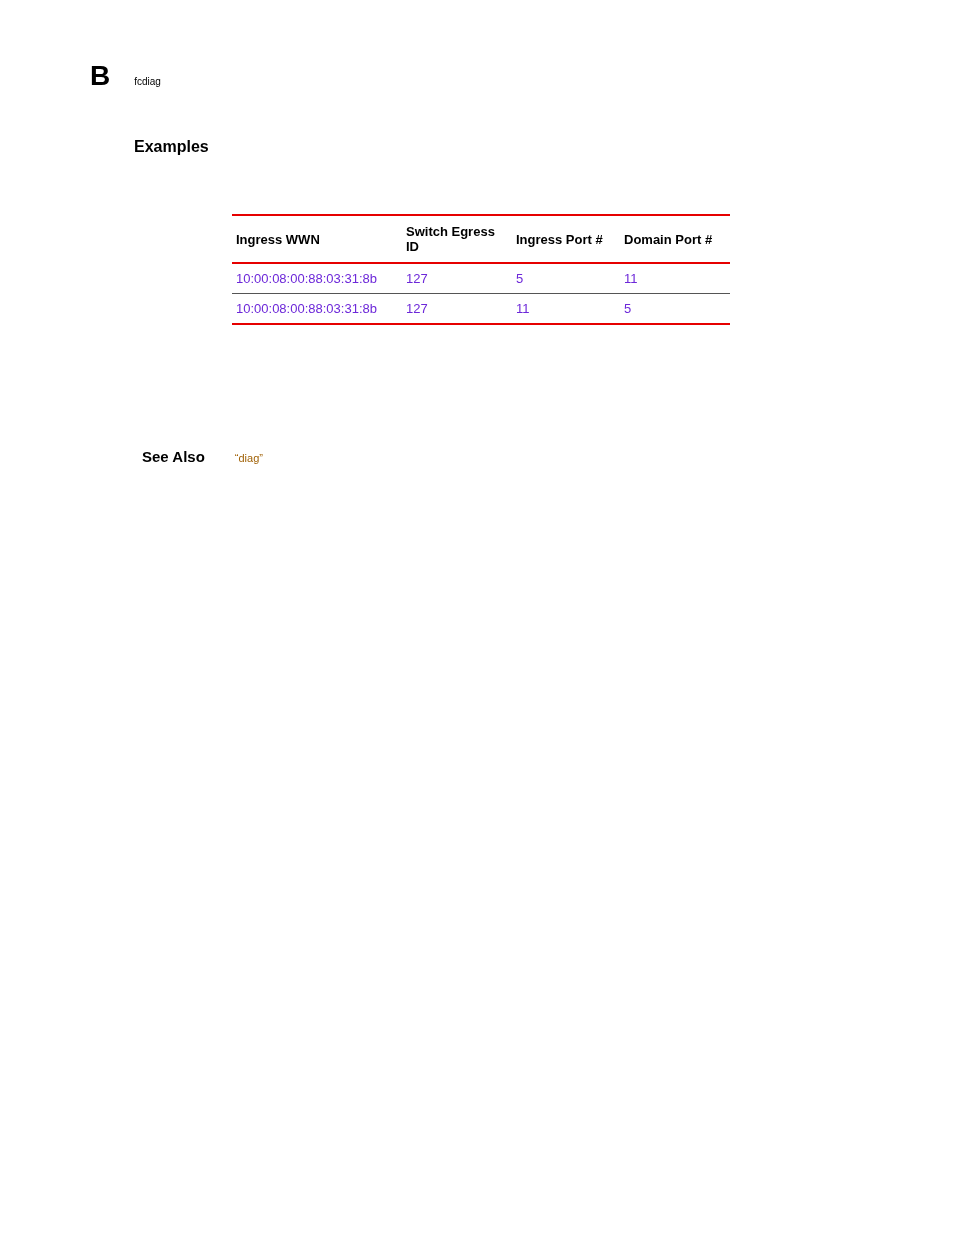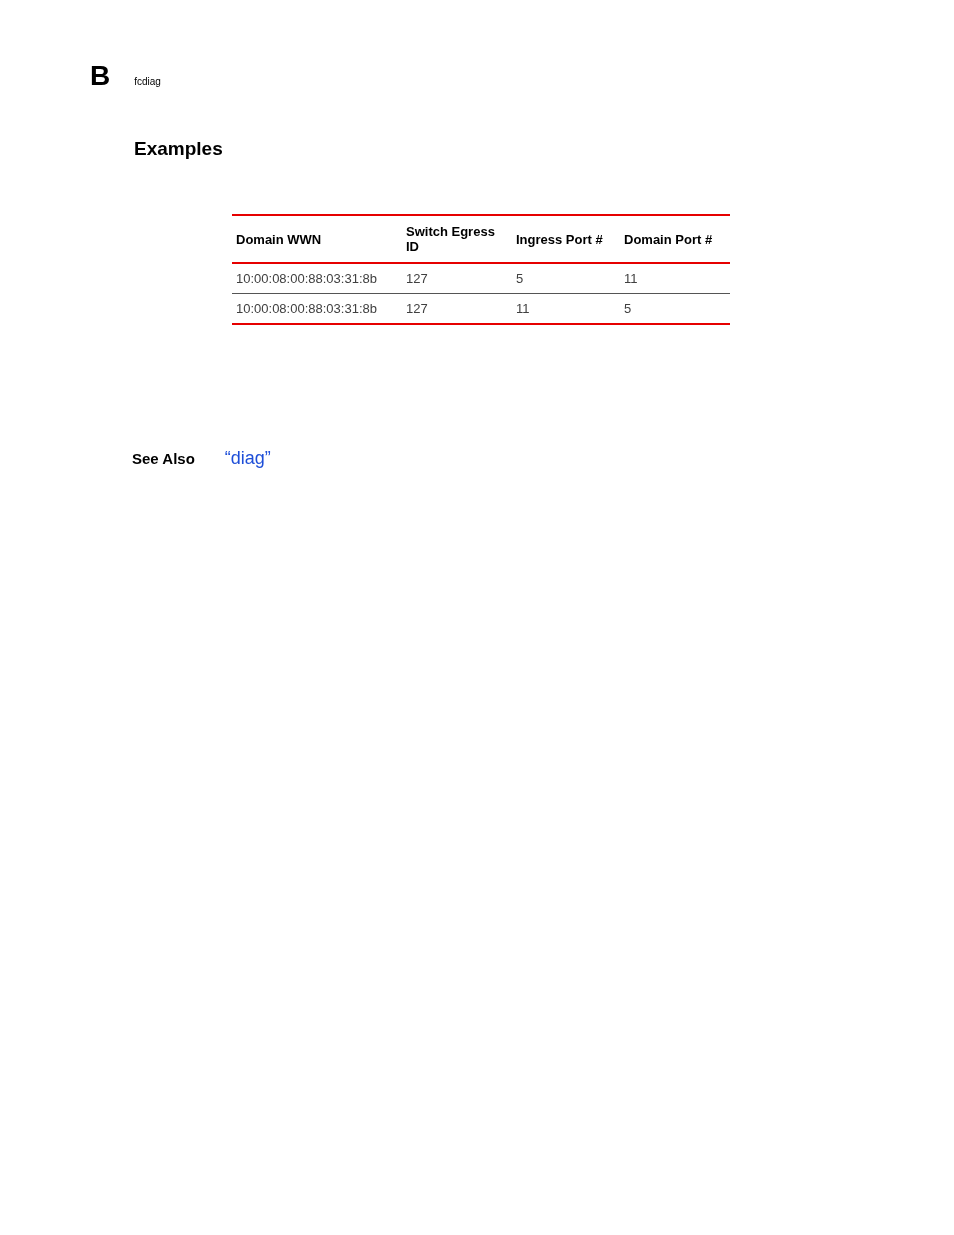--- a/index.html
+++ b/index.html
@@ -25,21 +25,21 @@
       margin-right: 24px;
     }
     .section-name {
       font-size: 10px;
       font-family: Arial, Helvetica, sans-serif;
     }
     .examples-heading {
       position: absolute;
       top: 138px;
       left: 134px;
-      font-size: 19px;
+      font-size: 16px;
       font-weight: bold;
     }
     .table-wrap {
       position: absolute;
       top: 214px;
       left: 232px;
       width: 498px;
     }
     table {
       border-collapse: collapse;
@@ -58,60 +58,60 @@
     }
     tbody tr {
       border-bottom: 1px solid #555555;
     }
     tbody tr:last-child {
       border-bottom: 2px solid #e60000;
     }
     tbody td {
       padding: 7px 6px 7px 4px;
       font-size: 13px;
-      color: #404040;
+      color: #6d28d9;
     }
     .col-wwn { width: 170px; }
     .col-domain { width: 110px; }
     .col-ingress { width: 108px; }
     .col-egress { width: 110px; }
     .see-also {
       position: absolute;
       top: 448px;
-      left: 132px;
+      left: 142px;
       display: flex;
       align-items: baseline;
     }
     .see-also-label {
       font-size: 15px;
       font-weight: bold;
       margin-right: 30px;
     }
     .see-also-link {
-      font-size: 18px;
-      color: #1d4ed8;
+      font-size: 11px;
+      color: #a16207;
       text-decoration: none;
       cursor: pointer;
     }
   </style>
 </head>
 <body>
 
 <div class="header">
   <span class="section-letter">B</span>
   <span class="section-name">fcdiag</span>
 </div>
 
 <div class="examples-heading">Examples</div>
 
 <div class="table-wrap">
   <table>
     <thead>
       <tr>
-        <th class="col-wwn">Domain WWN</th>
+        <th class="col-wwn">Ingress WWN</th>
         <th class="col-domain">Switch Egress ID</th>
         <th class="col-ingress">Ingress Port #</th>
         <th class="col-egress">Domain Port #</th>
       </tr>
     </thead>
     <tbody>
       <tr>
         <td>10:00:08:00:88:03:31:8b</td>
         <td>127</td>
         <td>5</td>

